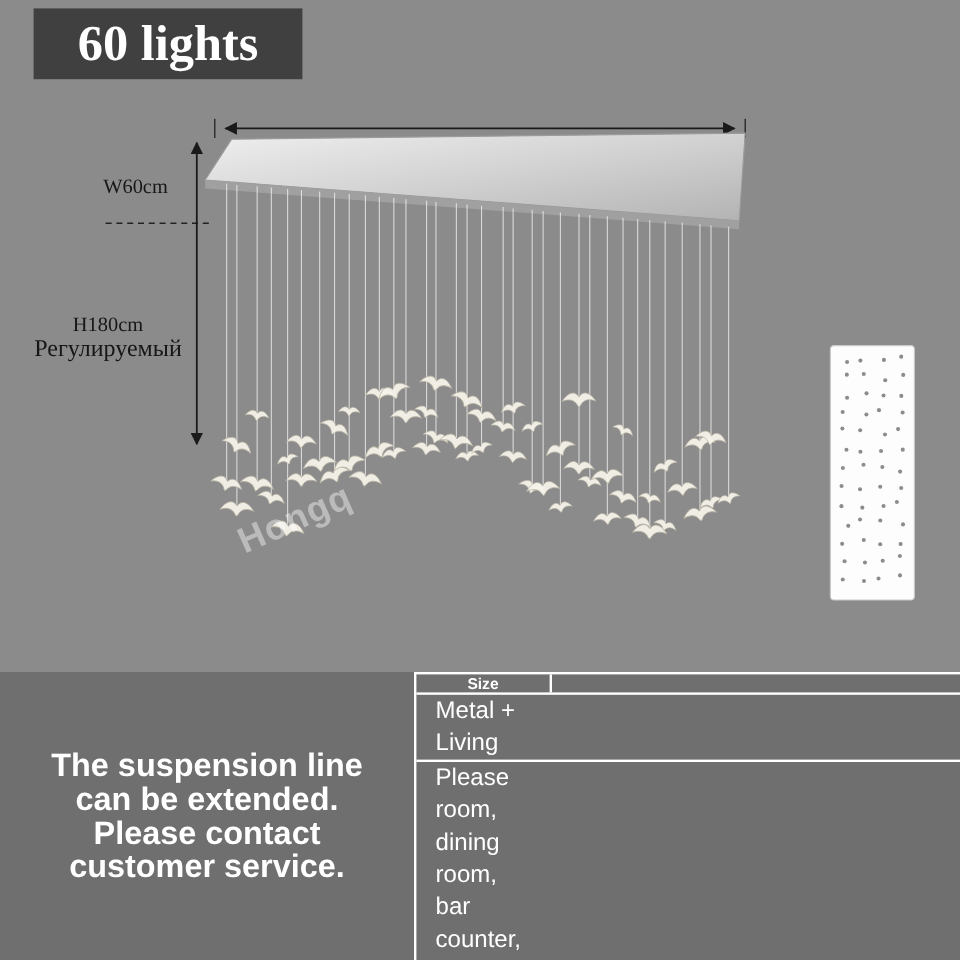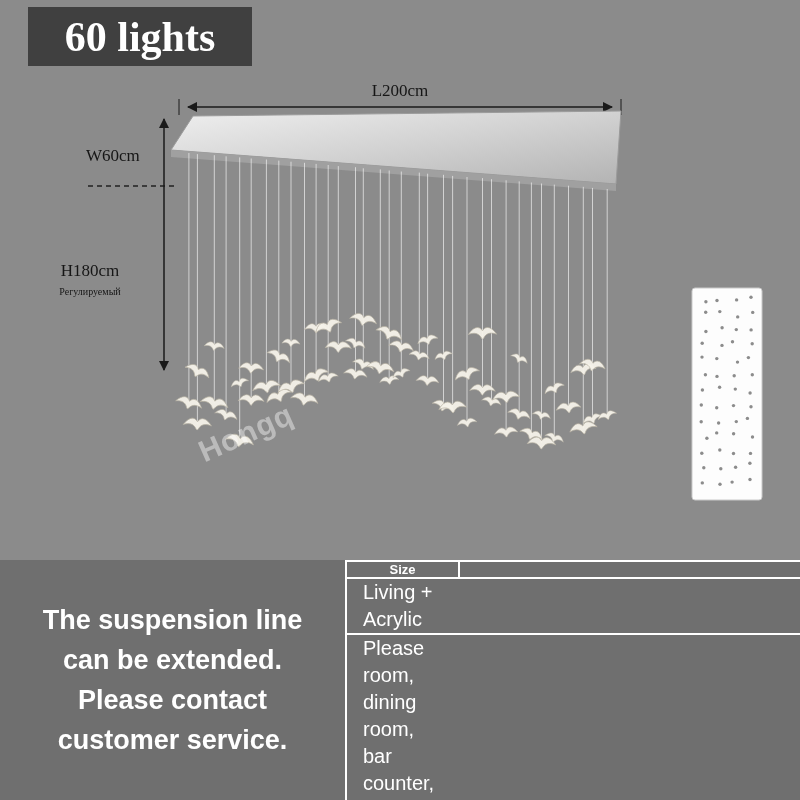--- a/index.html
+++ b/index.html
@@ -21,39 +21,39 @@
 
   
   #chandelier{position:absolute;left:0;top:0;}
 
   .dim-label{
     position:absolute;font-family:"Liberation Serif",serif;color:#161616;font-size:17px;
   }
   .dim-label.len{left:300px;top:81px;width:200px;text-align:center;}
   .dim-label.wid{left:86px;top:146px;}
   .dim-label.hgt{left:14px;top:260px;width:152px;text-align:center;line-height:21px;}
-  .dim-label.hgt .note{font-size:10px;}
+  .dim-label.hgt .note{font-size:20px;}
 
   .watermark{
     position:absolute;left:196px;top:416px;
     font-size:30px;font-weight:700;letter-spacing:1px;
     color:rgba(255,255,255,0.42);
     transform:rotate(-24deg);
   }
 
   
   .bottom{
     position:absolute;left:0;top:560px;width:800px;height:240px;background:#6f6f6f;
   }
   .notice{
     position:absolute;left:0;top:0;width:345px;height:240px;
     display:flex;align-items:center;justify-content:center;
   }
   .notice div{
-    color:#fff;font-weight:700;font-size:27px;line-height:40px;
+    color:#fff;font-weight:700;font-size:27px;line-height:28px;
     text-align:center;white-space:pre-line;
   }
   .spec-table{
     position:absolute;left:345px;top:0;width:455px;height:240px;
     box-sizing:border-box;border-left:2px solid #fff;border-top:2px solid #fff;
     display:flex;flex-direction:column;
   }
   .spec-row{display:grid;grid-template-columns:113px 1fr;border-bottom:2px solid #fff;}
   .spec-row:nth-child(1){flex:75;}
   .spec-row:nth-child(2){flex:77;}
@@ -244,21 +244,20 @@
         <path d="M-12,1 C-8,-5 -3,-7 0,-2 C3,-7 8,-5 12,1 C7,-1 3,0 1,4 Q0,6 -1,4 C-3,0 -7,-1 -12,1 Z" transform="translate(592.5,419.2) rotate(-20.1) scale(0.85)" fill="#f6f3ea" stroke="#b9b3a4" stroke-width="0.6" opacity="0.95"></path>
         <path d="M-12,1 C-8,-5 -3,-7 0,-2 C3,-7 8,-5 12,1 C7,-1 3,0 1,4 Q0,6 -1,4 C-3,0 -7,-1 -12,1 Z" transform="translate(592.5,365.4) rotate(11.3) scale(1.09)" fill="#f6f3ea" stroke="#b9b3a4" stroke-width="0.6" opacity="0.95"></path>
         <path d="M-12,1 C-8,-5 -3,-7 0,-2 C3,-7 8,-5 12,1 C7,-1 3,0 1,4 Q0,6 -1,4 C-3,0 -7,-1 -12,1 Z" transform="translate(607.2,415.7) rotate(-19.1) scale(0.81)" fill="#f6f3ea" stroke="#b9b3a4" stroke-width="0.6" opacity="0.95"></path>
       </g>
   </svg>
 
   <div class="badge">
     <span>60 lights</span>
   </div>
 
-  <div class="dim-label len">L200cm</div>
   <div class="dim-label wid">W60cm</div>
   <div class="dim-label hgt">
     <div>H180cm</div>
     <div class="note">Регулируемый</div>
   </div>
 
   <div class="watermark">Hongq</div>
 
   <div class="bottom">
     <div class="notice">
@@ -266,21 +265,21 @@
 can be extended.
 Please contact
 customer service.</div>
     </div>
 
     <div class="spec-table">
       <div class="spec-row">
         <div class="spec-label">Size</div>
       </div>
       <div class="spec-row">
-        <div class="spec-value">Living + Acrylic</div>
+        <div class="spec-value">Metal + Living</div>
       </div>
       <div class="spec-row">
         <div class="spec-value">Please room, dining room,
 bar counter, etc</div>
       </div>
     </div>
   </div>
 
 </div>
 

